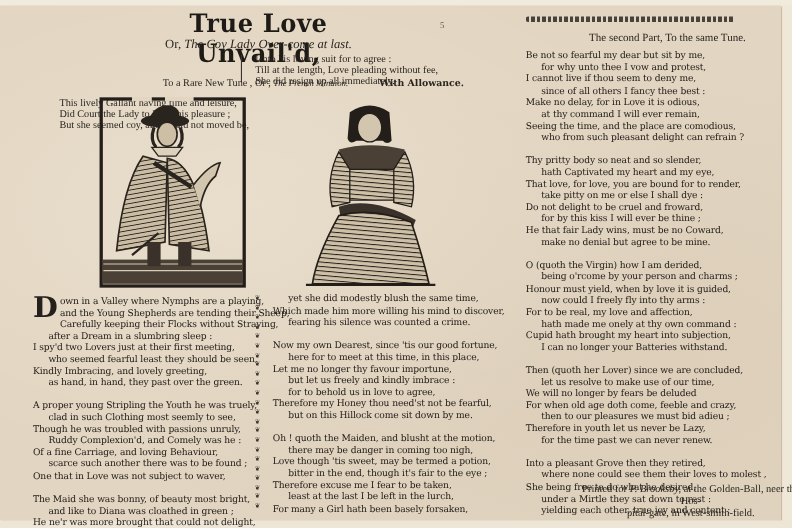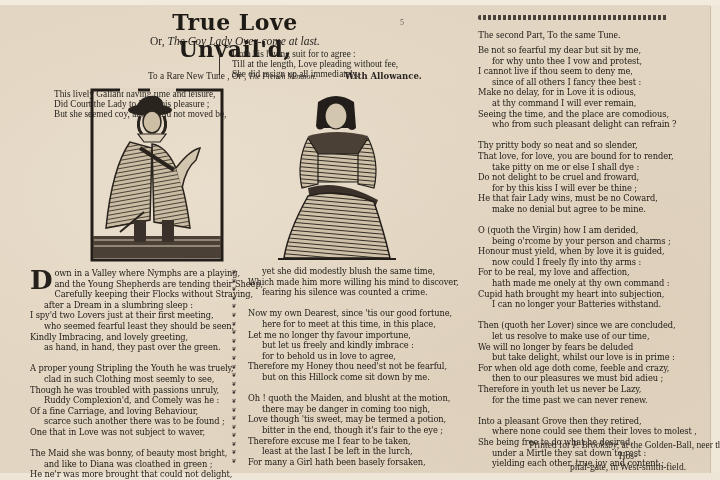--- a/index.html
+++ b/index.html
@@ -61,21 +61,21 @@
   .ornament-col {
     position:absolute; left:228px; top:268px; width:12px;
     font-size:6px; line-height:8.6px; color:#3a332c; text-align:center;
   }
   .ornament-row {
     position:absolute; left:478px; top:15px; width:190px; height:5px;
     background-image: repeating-linear-gradient(90deg, #2f2923 0 3px, transparent 3px 5px);
     border-radius:2px; opacity:0.85;
   }
   .second-part {
-    position:absolute; left:478px; top:29px; width:200px; text-align:left; font-size:10px;
+    position:absolute; left:478px; top:29px; width:200px; text-align:right; font-size:10px;
   }
   .imprint {
     position:absolute; left:528px; top:440px; width:200px; text-align:center;
     font-size:9.5px; line-height:11px;
   }
   .imprint i { font-style:italic; }
   .stray { position:absolute; left:400px; top:18px; font-size:8px; color:#6a5f52; }
 </style>
 </head>
 <body>
@@ -235,20 +235,21 @@
     <span class="ln ind">for why unto thee I vow and protest,</span>
     <span class="ln">I cannot live if thou seem to deny me,</span>
     <span class="ln ind">since of all others I fancy thee best :</span>
     <span class="ln">Make no delay, for in Love it is odious,</span>
     <span class="ln ind">at thy command I will ever remain,</span>
     <span class="ln">Seeing the time, and the place are comodious,</span>
     <span class="ln ind">who from such pleasant delight can refrain ?</span>
   </div>
   <div class="stanza">
     <span class="ln">Thy pritty body so neat and so slender,</span>
+    <span class="ln ind">hath Captivated my heart and my eye,</span>
     <span class="ln">That love, for love, you are bound for to render,</span>
     <span class="ln ind">take pitty on me or else I shall dye :</span>
     <span class="ln">Do not delight to be cruel and froward,</span>
     <span class="ln ind">for by this kiss I will ever be thine ;</span>
     <span class="ln">He that fair Lady wins, must be no Coward,</span>
     <span class="ln ind">make no denial but agree to be mine.</span>
   </div>
   <div class="stanza">
     <span class="ln">O (quoth the Virgin) how I am derided,</span>
     <span class="ln ind">being o'rcome by your person and charms ;</span>
@@ -256,21 +257,20 @@
     <span class="ln ind">now could I freely fly into thy arms :</span>
     <span class="ln">For to be real, my love and affection,</span>
     <span class="ln ind">hath made me onely at thy own command :</span>
     <span class="ln">Cupid hath brought my heart into subjection,</span>
     <span class="ln ind">I can no longer your Batteries withstand.</span>
   </div>
   <div class="stanza">
     <span class="ln">Then (quoth her Lover) since we are concluded,</span>
     <span class="ln ind">let us resolve to make use of our time,</span>
     <span class="ln">We will no longer by fears be deluded</span>
-    <span class="ln ind">but take delight, whilst our love is in prime :</span>
     <span class="ln">For when old age doth come, feeble and crazy,</span>
     <span class="ln ind">then to our pleasures we must bid adieu ;</span>
     <span class="ln">Therefore in youth let us never be Lazy,</span>
     <span class="ln ind">for the time past we can never renew.</span>
   </div>
   <div class="stanza">
     <span class="ln">Into a pleasant Grove then they retired,</span>
     <span class="ln ind">where none could see them their loves to molest ,</span>
     <span class="ln">She being free to do what he desired,</span>
     <span class="ln ind">under a Mirtle they sat down to rest :</span>

